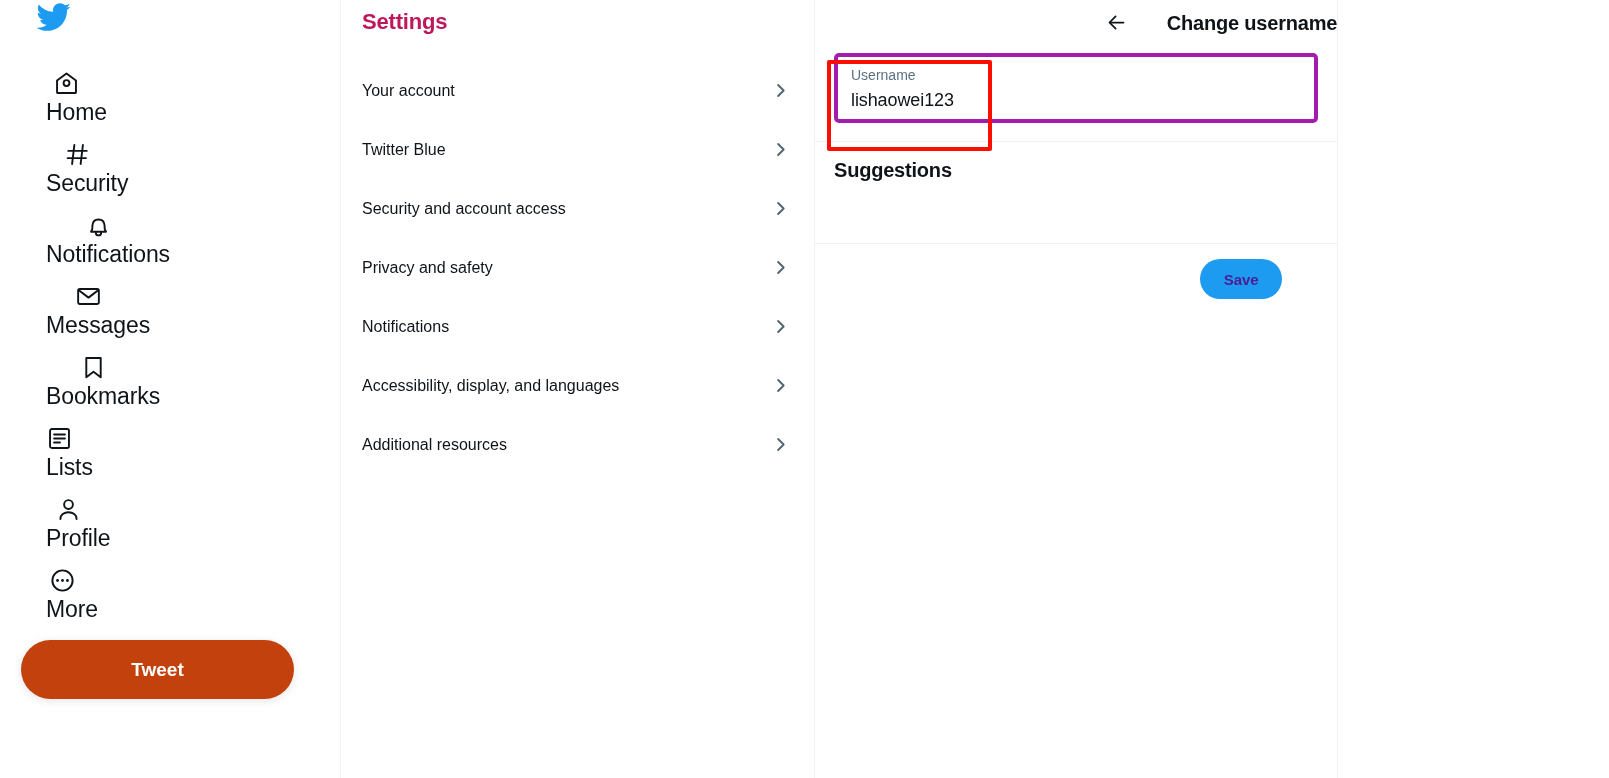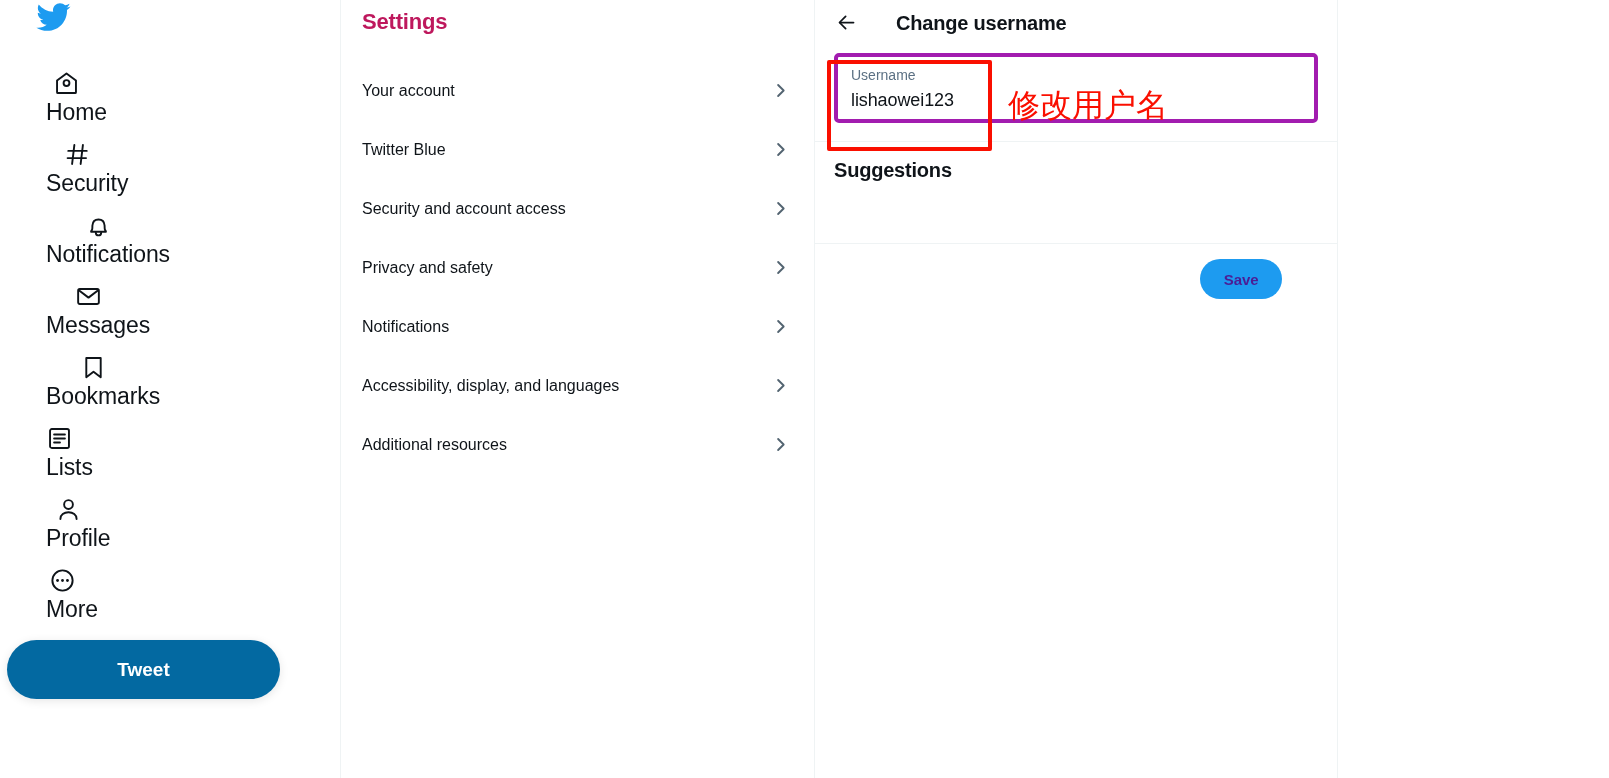--- a/index.html
+++ b/index.html
@@ -72,26 +72,26 @@
     margin-left: 19px;
     font-size: 23px;
     line-height: 28px;
     color: #0f1419;
     white-space: nowrap;
     letter-spacing: -0.1px;
   }
 
   .tweet-button {
     position: absolute;
-    left: 7px;
+    left: 21px;
     top: 640px;
     width: 273px;
     height: 59px;
     border-radius: 30px;
-    background: #0369a1;
+    background: #c2410c;
     color: #ffffff;
     border: none;
     font-size: 19px;
     font-weight: bold;
     font-family: "Liberation Sans", sans-serif;
     cursor: pointer;
     box-shadow: 0 2px 10px rgba(0,0,0,0.10);
   }
 
   
@@ -135,20 +135,21 @@
     position: relative;
     background: #ffffff;
     border-right: 1px solid #eff3f4;
     max-width: 751px;
   }
   .detail-header {
     height: 47px;
     display: flex;
     align-items: center;
     padding-left: 14px;
+    justify-content: flex-end;
   }
   .back-btn {
     width: 34px;
     height: 34px;
     border-radius: 50%;
     display: flex;
     align-items: center;
     justify-content: center;
     cursor: pointer;
     border: none;
@@ -458,15 +459,14 @@
 
     <div class="save-row">
       <button class="save-button">Save</button>
     </div>
 
   </section>
 
   <aside class="right-rail"></aside>
 
   <div class="annot-box"></div>
-  <div class="annot-text">修改用户名</div>
 
 </div>
 
 </body></html>

